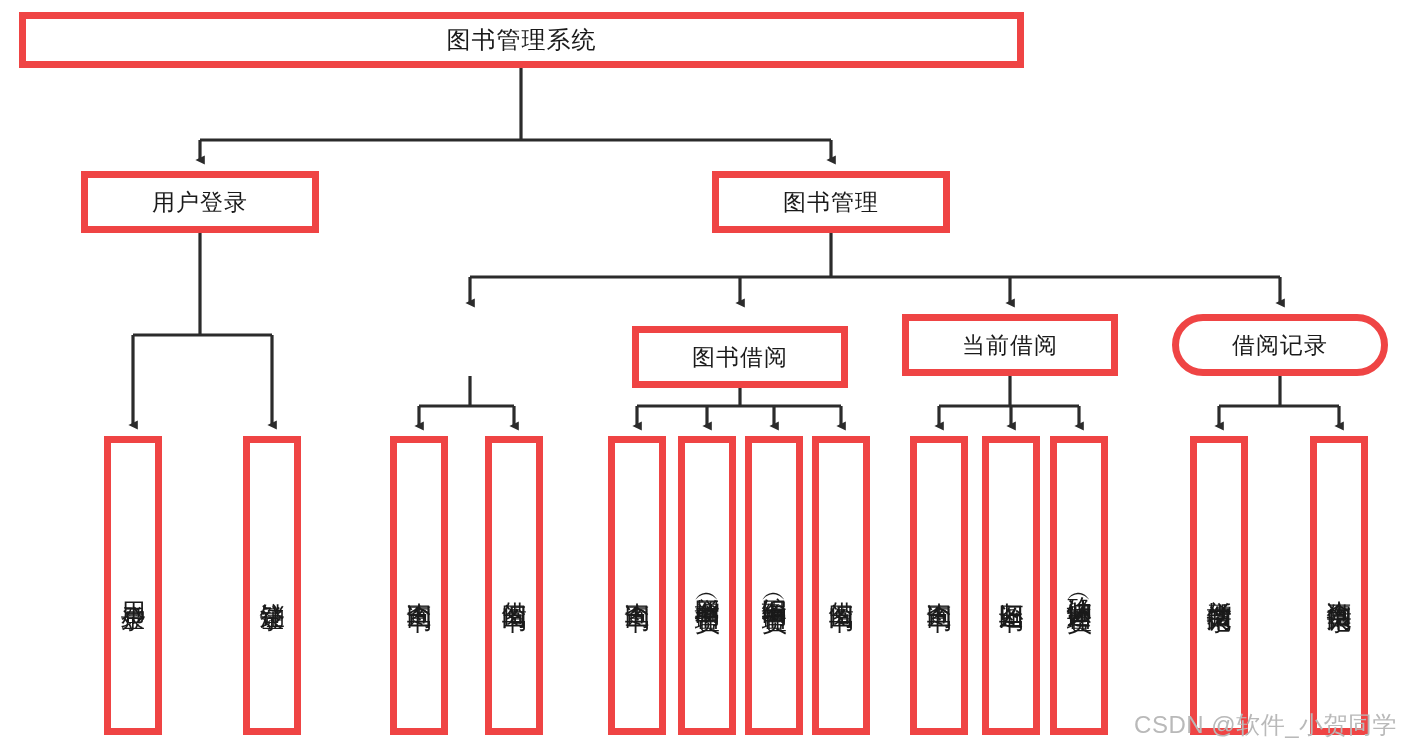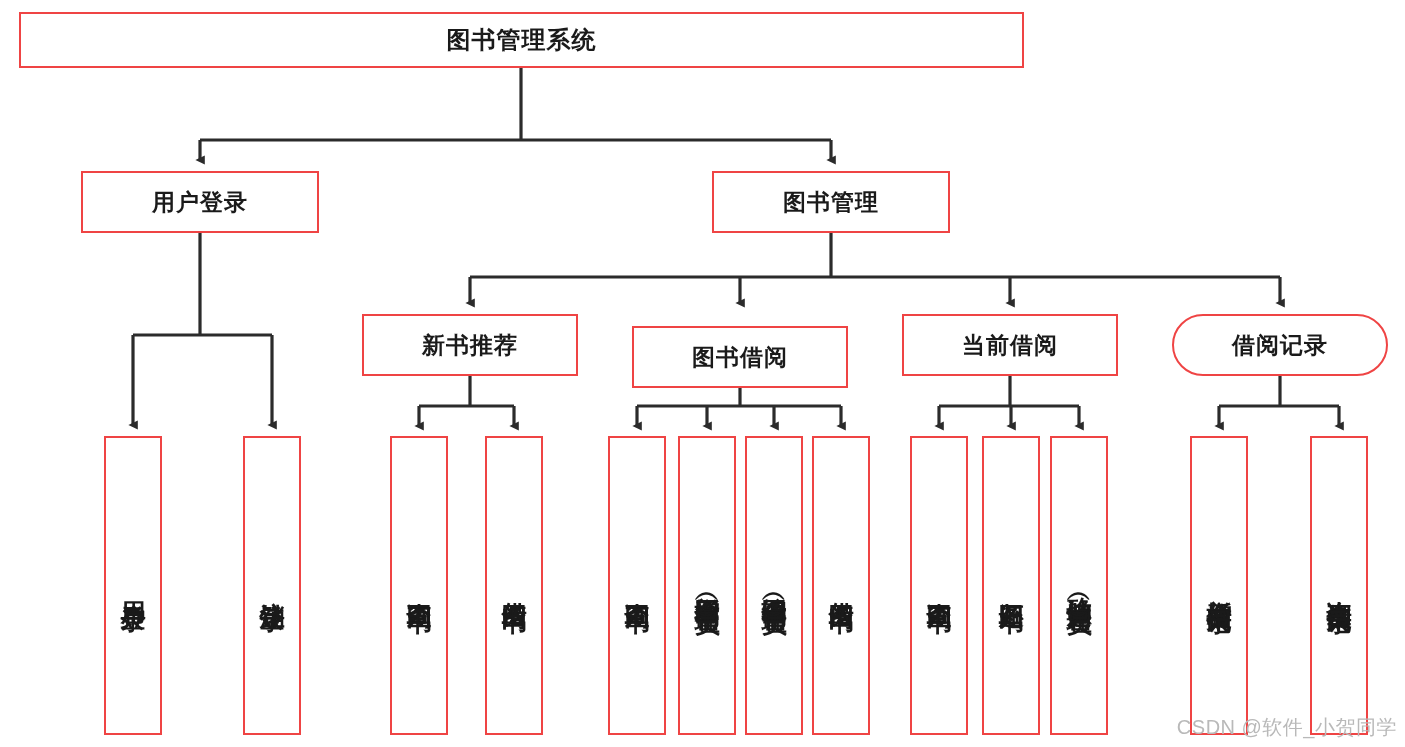--- a/index.html
+++ b/index.html
@@ -21,28 +21,27 @@
     position: absolute;
     left: 0;
     top: 0;
     width: 1405px;
     height: 747px;
     pointer-events: none;
   }
   .node {
     position: absolute;
     box-sizing: border-box;
-    border: 2px solid #ef4444;
+    border: 7px solid #ef4444;
     background: #ffffff;
     display: flex;
     align-items: center;
     justify-content: center;
     color: #1a1a1a;
     z-index: 2;
-    font-weight: bold;
   }
   .node.horizontal {
     font-size: 23px;
     letter-spacing: 1px;
     line-height: 1;
   }
   .node.vertical {
     writing-mode: vertical-rl;
     text-orientation: upright;
     font-size: 25px;
@@ -56,21 +55,21 @@
     display: block;
     text-align: center;
   }
   .node.root {
     font-size: 24px;
   }
   #watermark {
     position: absolute;
     right: 8px;
     bottom: 6px;
-    font-size: 20px;
+    font-size: 24px;
     color: #b9b9b9;
     letter-spacing: 0.5px;
     z-index: 5;
     white-space: nowrap;
   }
 </style>
 </head>
 <body>
 
 <div id="canvas">
@@ -129,23 +128,20 @@
     <span class="label">图书管理系统</span>
   </div>
 
   <div class="node horizontal" style="left:81px; top:171px; width:238px; height:62px;">
     <span class="label">用户登录</span>
   </div>
   <div class="node horizontal" style="left:712px; top:171px; width:238px; height:62px;">
     <span class="label">图书管理</span>
   </div>
 
-  <div class="node horizontal" style="left:362px; top:314px; width:216px; height:62px;">
-    <span class="label">新书推荐</span>
-  </div>
   <div class="node horizontal" style="left:632px; top:314px; width:216px; height:62px;margin-top:12px;">
     <span class="label">图书借阅</span>
   </div>
   <div class="node horizontal" style="left:902px; top:314px; width:216px; height:62px;">
     <span class="label">当前借阅</span>
   </div>
   <div class="node horizontal" style="left:1172px; top:314px; width:216px; height:62px;border-radius:31px;">
     <span class="label">借阅记录</span>
   </div>
 

